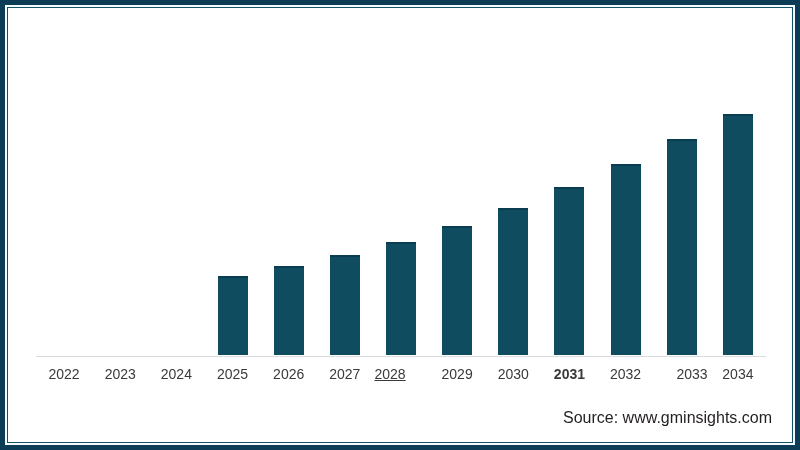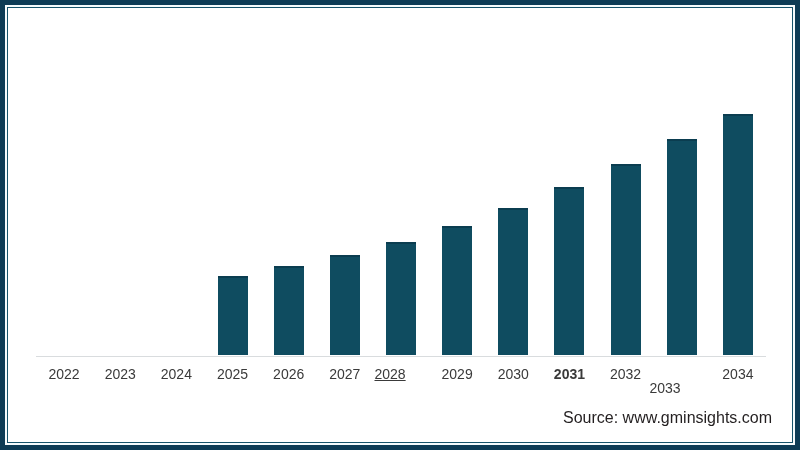--- a/index.html
+++ b/index.html
@@ -189,19 +189,19 @@
       <div class="x-tick" style="left: 56.1538px; width: 56.1538px; color: rgb(58, 58, 58);">2023</div>
       <div class="x-tick" style="left: 112.308px; width: 56.1538px; color: rgb(58, 58, 58);">2024</div>
       <div class="x-tick" style="left: 168.462px; width: 56.1538px; color: rgb(58, 58, 58);">2025</div>
       <div class="x-tick" style="left: 224.615px; width: 56.1538px; color: rgb(58, 58, 58);">2026</div>
       <div class="x-tick" style="left: 280.769px; width: 56.1538px; color: rgb(58, 58, 58);">2027</div>
       <div class="x-tick" style="left: 326px; width: 56.1538px; color: rgb(58, 58, 58); text-decoration: underline;">2028</div>
       <div class="x-tick" style="left: 393.077px; width: 56.1538px; color: rgb(58, 58, 58);">2029</div>
       <div class="x-tick" style="left: 449.231px; width: 56.1538px; color: rgb(58, 58, 58);">2030</div>
       <div class="x-tick" style="left: 505.385px; width: 56.1538px; color: rgb(58, 58, 58); font-weight: bold;">2031</div>
       <div class="x-tick" style="left: 561.538px; width: 56.1538px; color: rgb(58, 58, 58);">2032</div>
-      <div class="x-tick" style="left: 601px; width: 56.1538px; color: rgb(58, 58, 58); margin-top: 14px;">2033</div>
+      <div class="x-tick" style="left: 628px; width: 56.1538px; color: rgb(58, 58, 58);">2033</div>
       <div class="x-tick" style="left: 673.846px; width: 56.1538px; color: rgb(58, 58, 58);">2034</div>
     </div>
 
   <div class="source">Source: www.gminsights.com</div>
 
 </div>
 
 </body></html>

